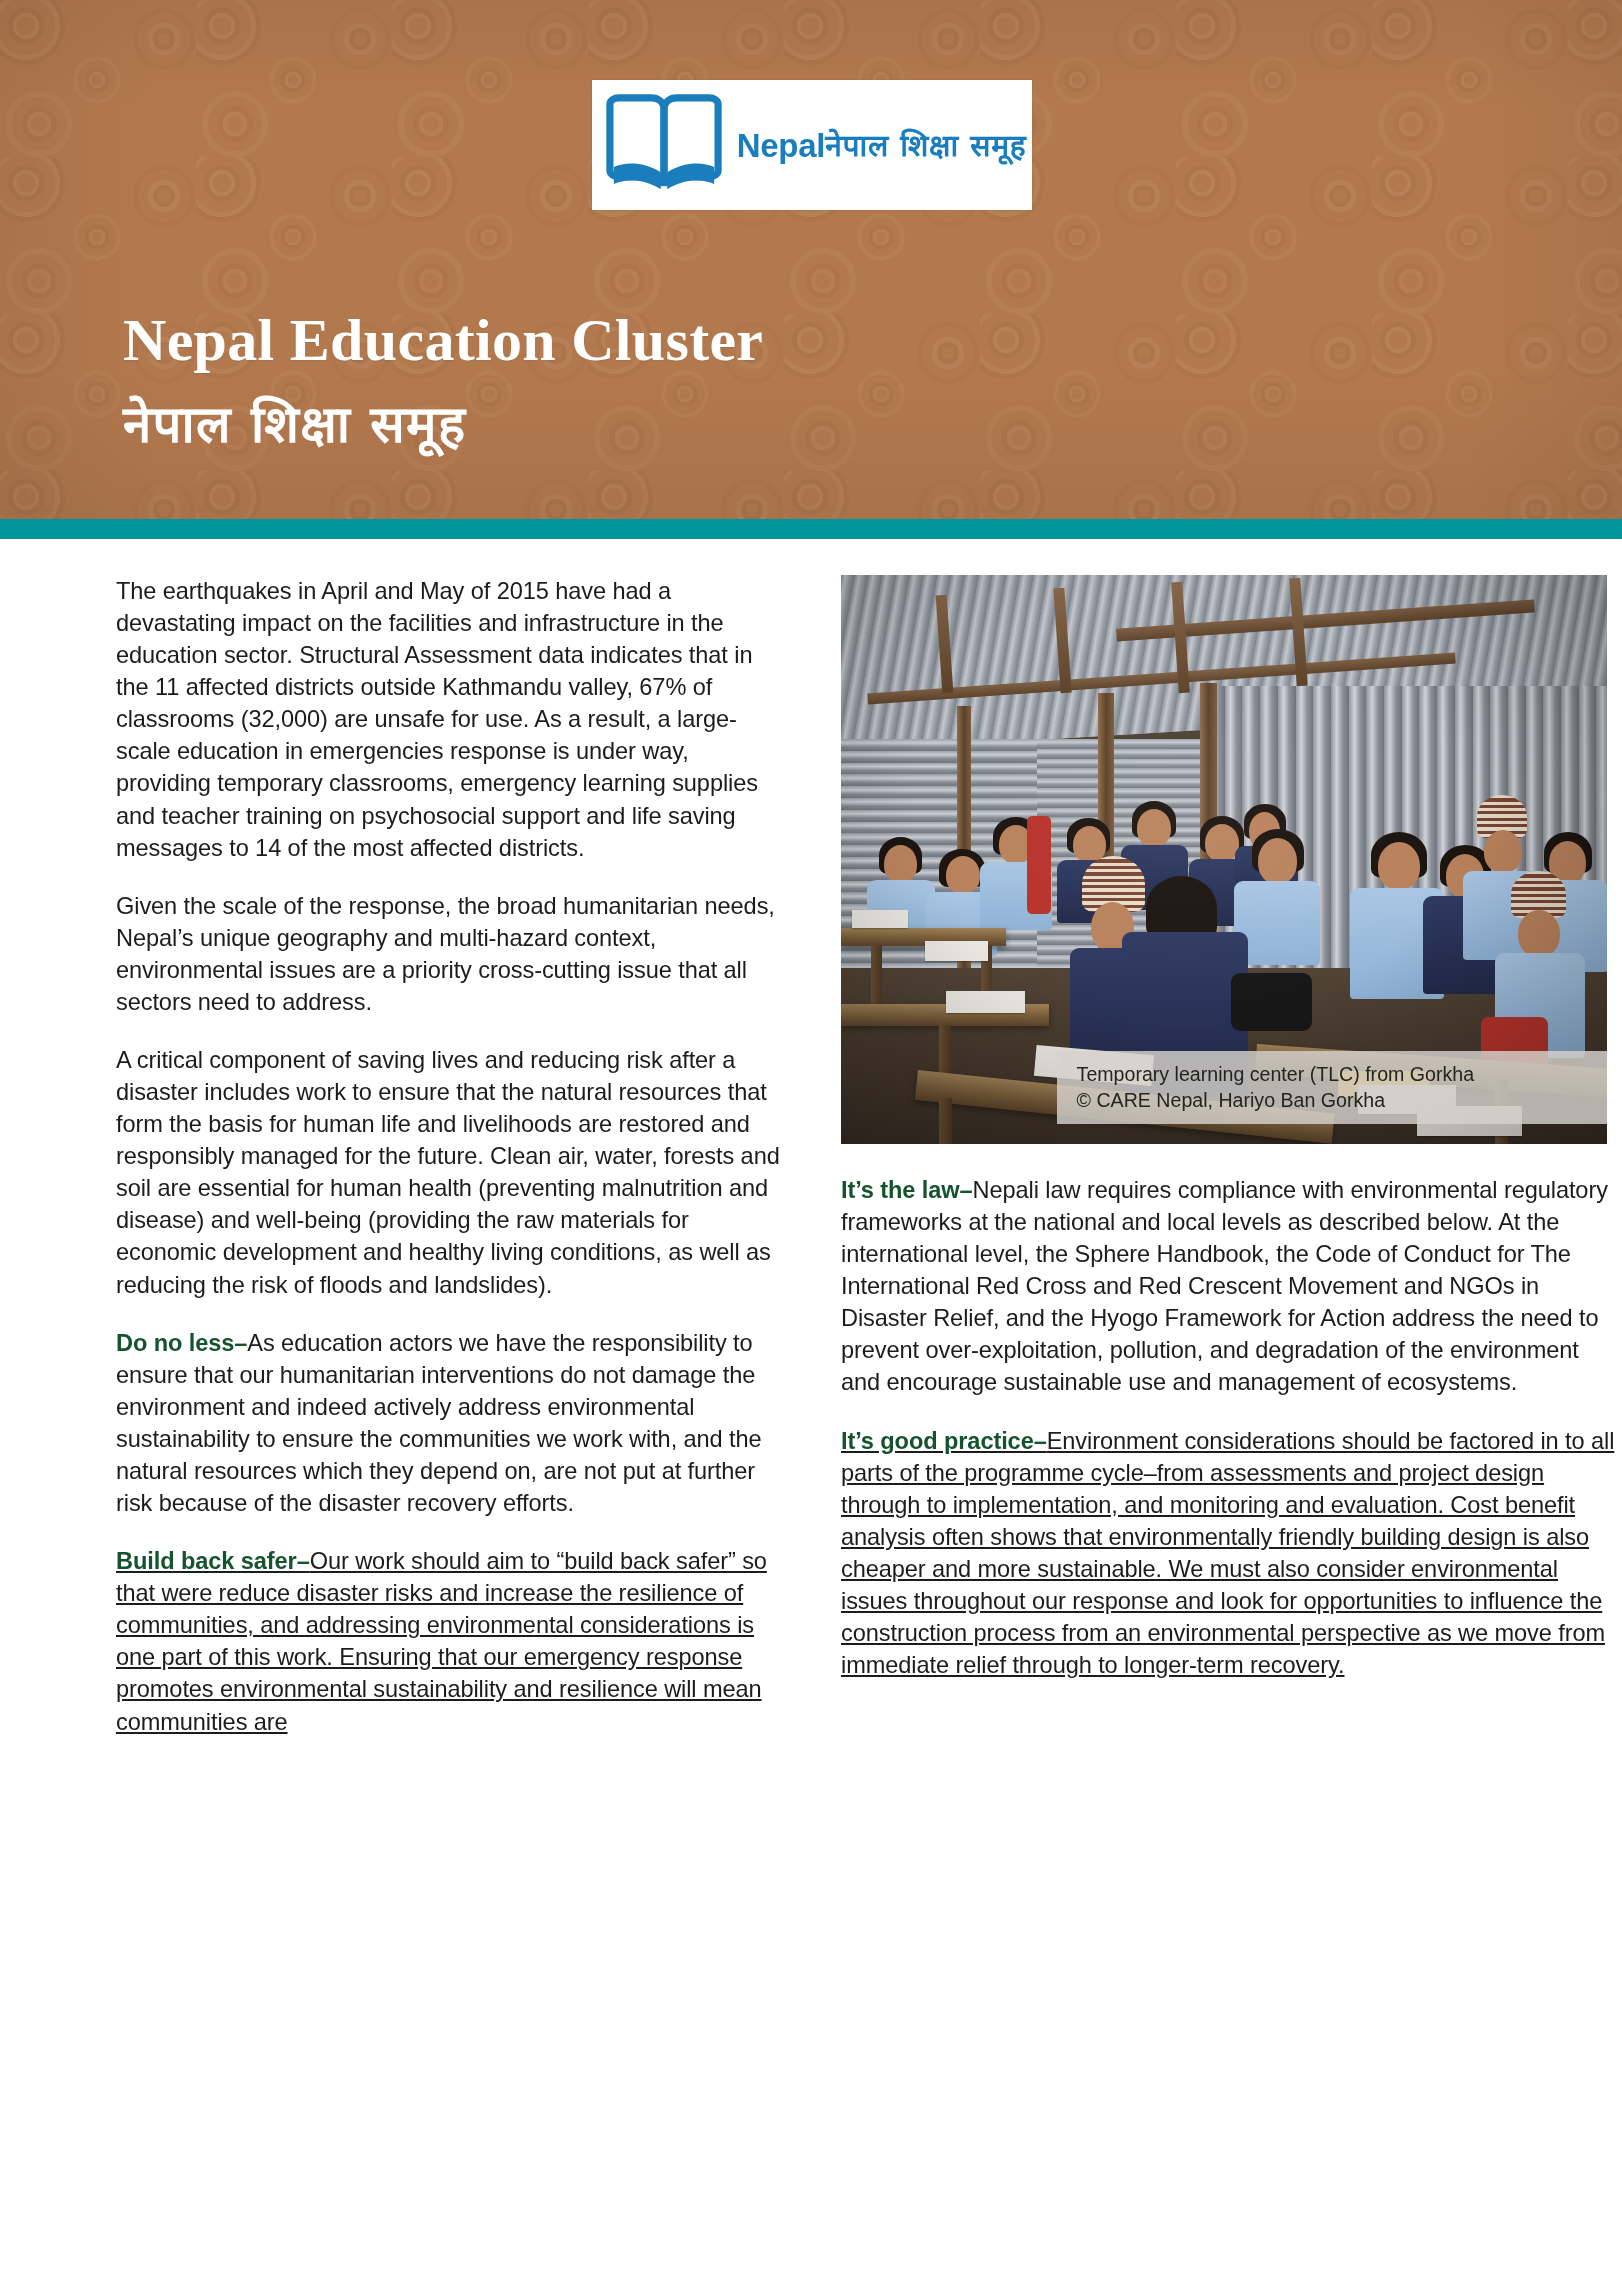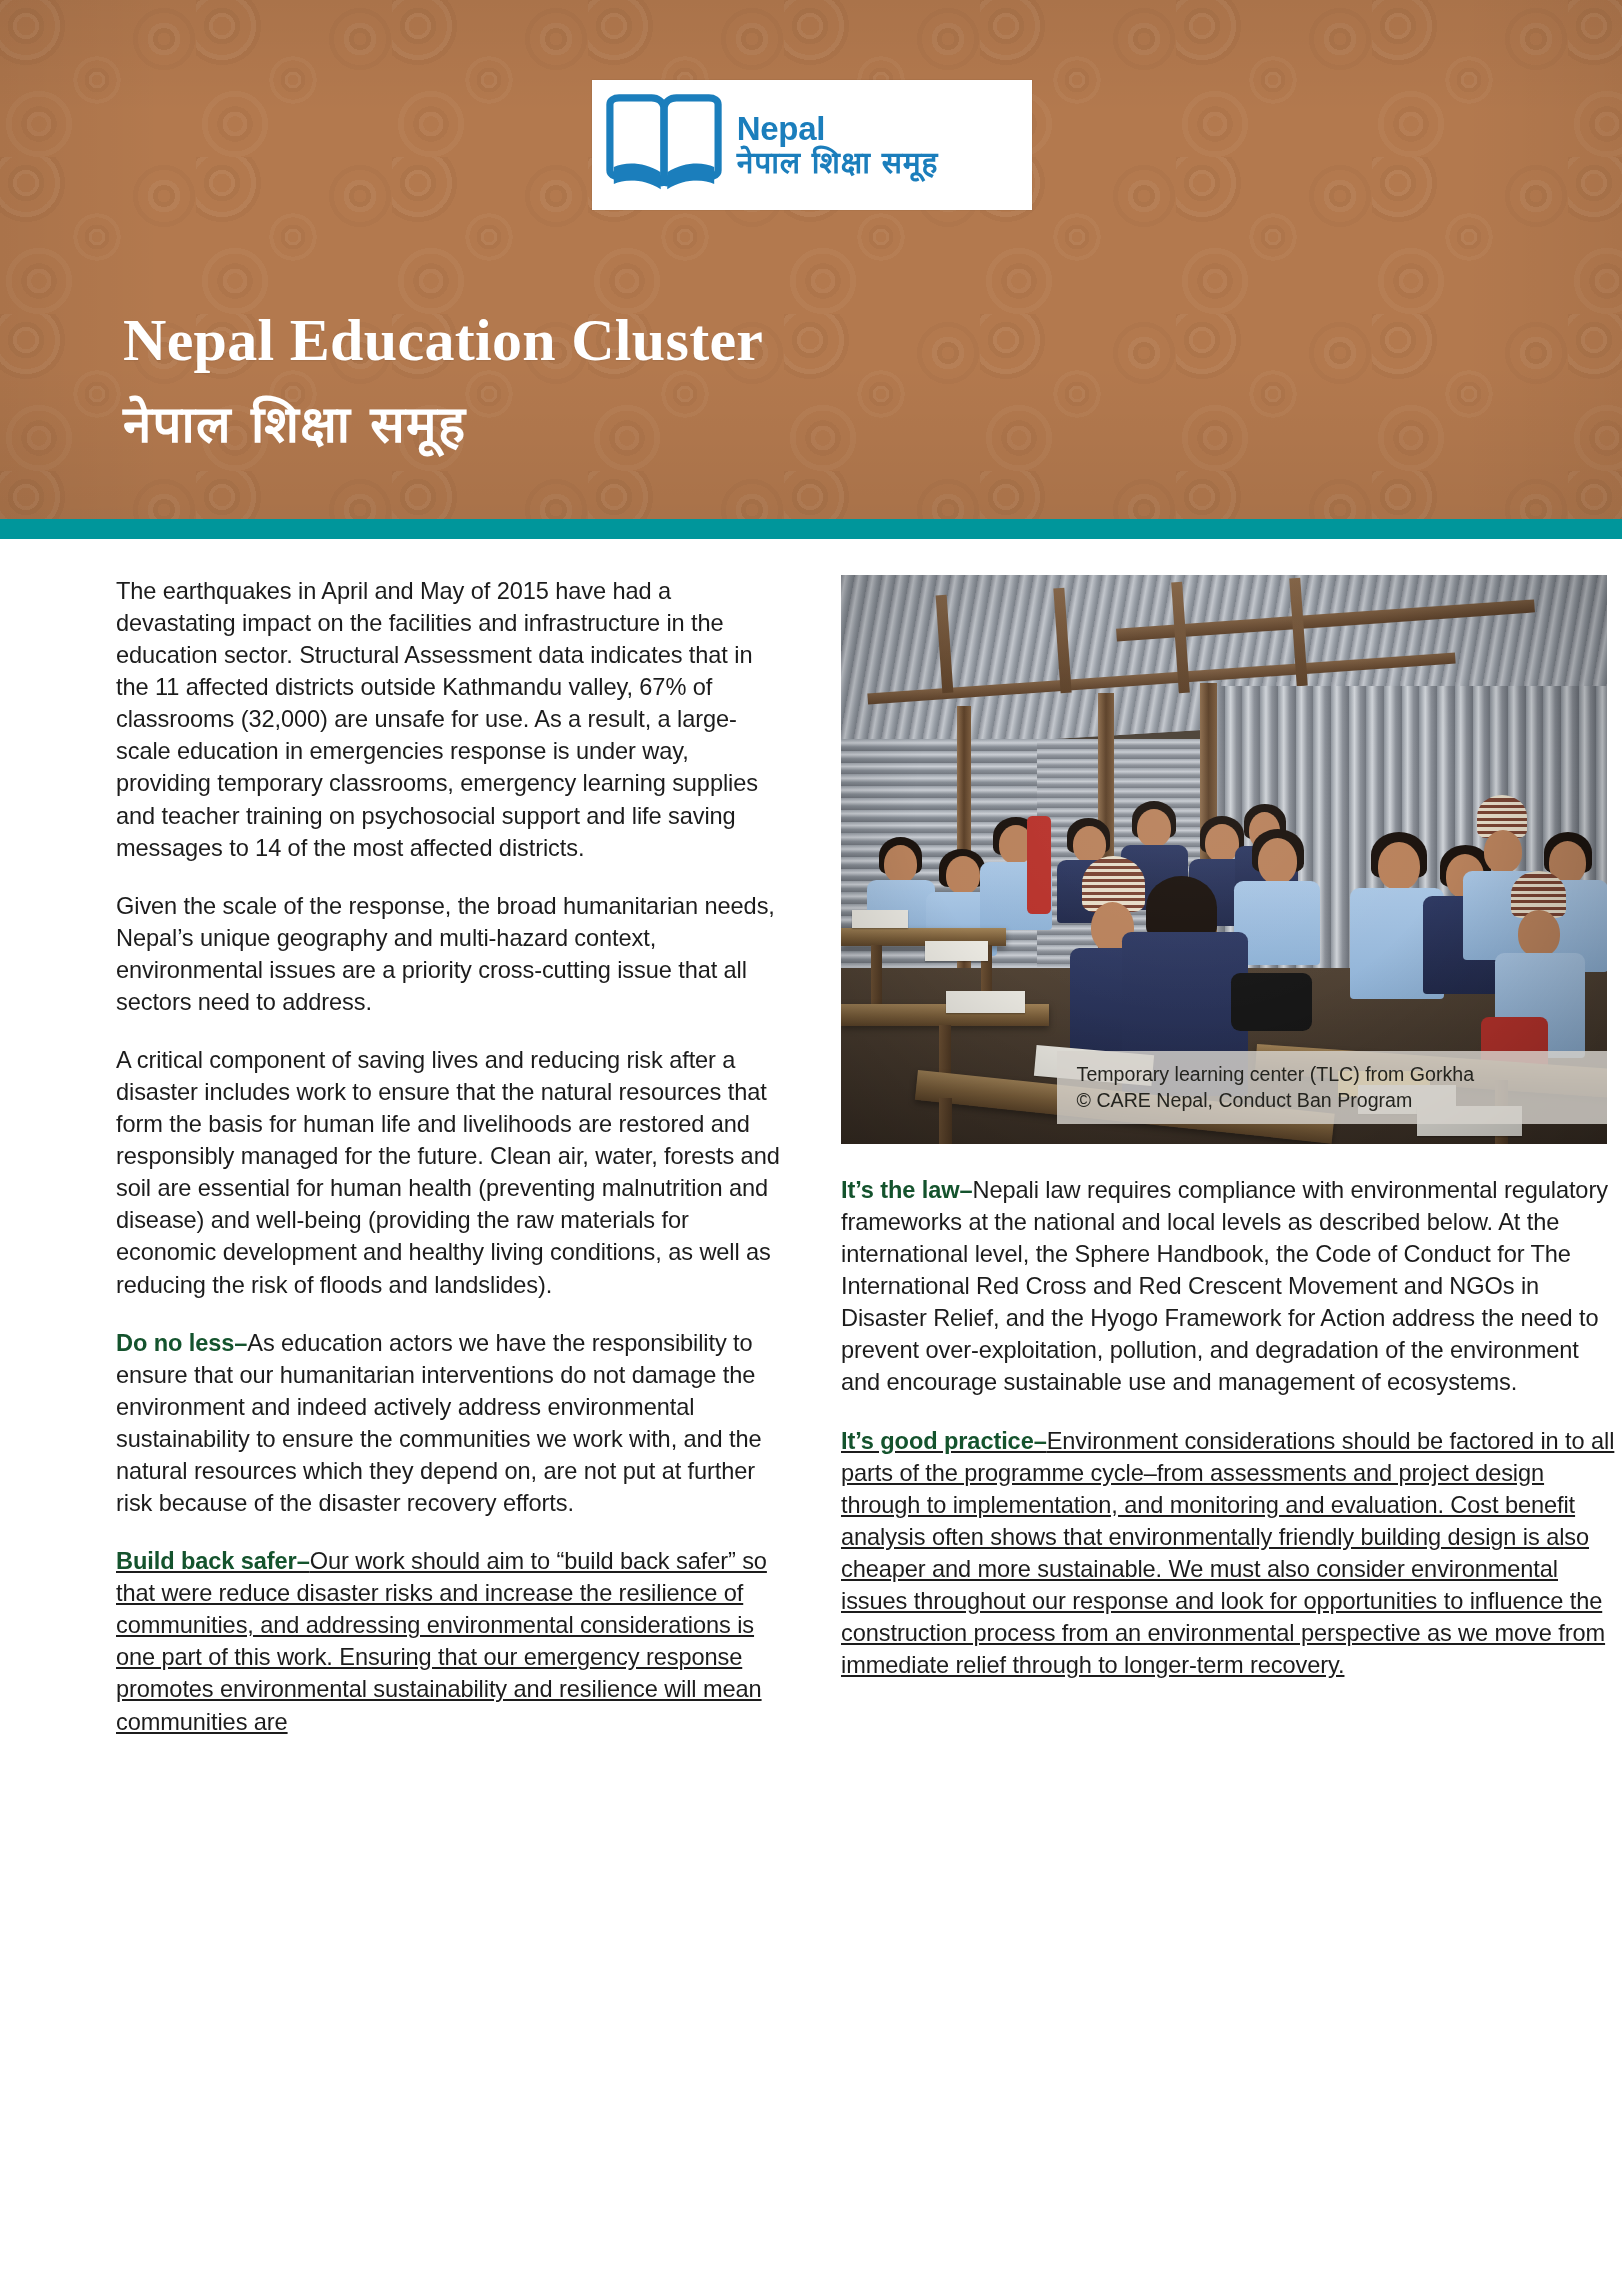--- a/index.html
+++ b/index.html
@@ -61,21 +61,20 @@
     box-shadow: 0 0 0 0.7px rgba(0,0,0,0.06);
   }
   .logo-book {
     width: 116px;
     height: 103px;
     flex: 0 0 auto;
     margin-right: 14.4px;
   }
   .logo-text {
     display: flex;
-    flex-direction: column;
     justify-content: center;
     line-height: 1;
   }
   .logo-line1 {
     font-family: "Liberation Sans", sans-serif;
     font-weight: bold;
     font-size: 33px;
     color: #1b7ebc;
     letter-spacing: -0.3px;
   }
@@ -465,21 +464,21 @@
 
       <div class="paper" style="left:497px; top:496px; width:92px; height:26px; background:#e0b33e;"></div>
       <div class="paper" style="left:517px; top:510px; width:98px; height:29px;"></div>
       <div class="paper" style="left:576px; top:531px; width:105px; height:30px;"></div>
 
       <div class="photo-shade"></div>
     </div>
 
     <div class="photo-caption">
       <span>Temporary learning center (TLC) from Gorkha</span>
-      <span>© CARE Nepal, Conduct Ban Program</span>
+      <span>© CARE Nepal, Hariyo Ban Gorkha</span>
     </div>
   </div>
 
 
   <p class="body-text">
     <span class="lead">It’s the law–</span><span>Nepali law requires compliance with environmental regulatory frameworks at the national and local levels as described below. At the international level, the Sphere Handbook, the Code of Conduct for The International Red Cross and Red Crescent Movement and NGOs in Disaster Relief, and the Hyogo Framework for Action address the need to prevent over-exploitation, pollution, and degradation of the environment and encourage sustainable use and management of ecosystems.</span>
   </p>
 
   <p class="body-text">
     <span class="lead">It’s good practice–</span><span>Environment considerations should be factored in to all parts of the programme cycle–from assessments and project design through to implementation, and monitoring and evaluation. Cost benefit analysis often shows that environmentally friendly building design is also cheaper and more sustainable. We must also consider environmental issues throughout our response and look for opportunities to influence the construction process from an environmental perspective as we move from immediate relief through to longer-term recovery.</span>

